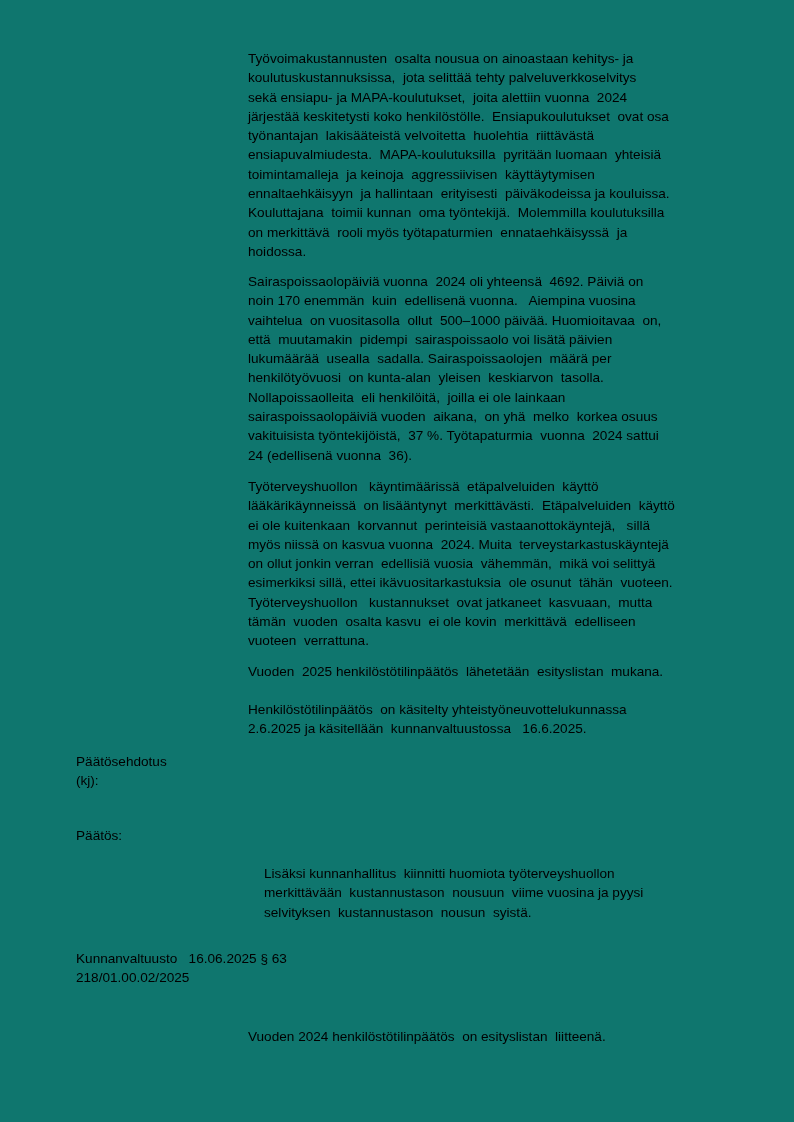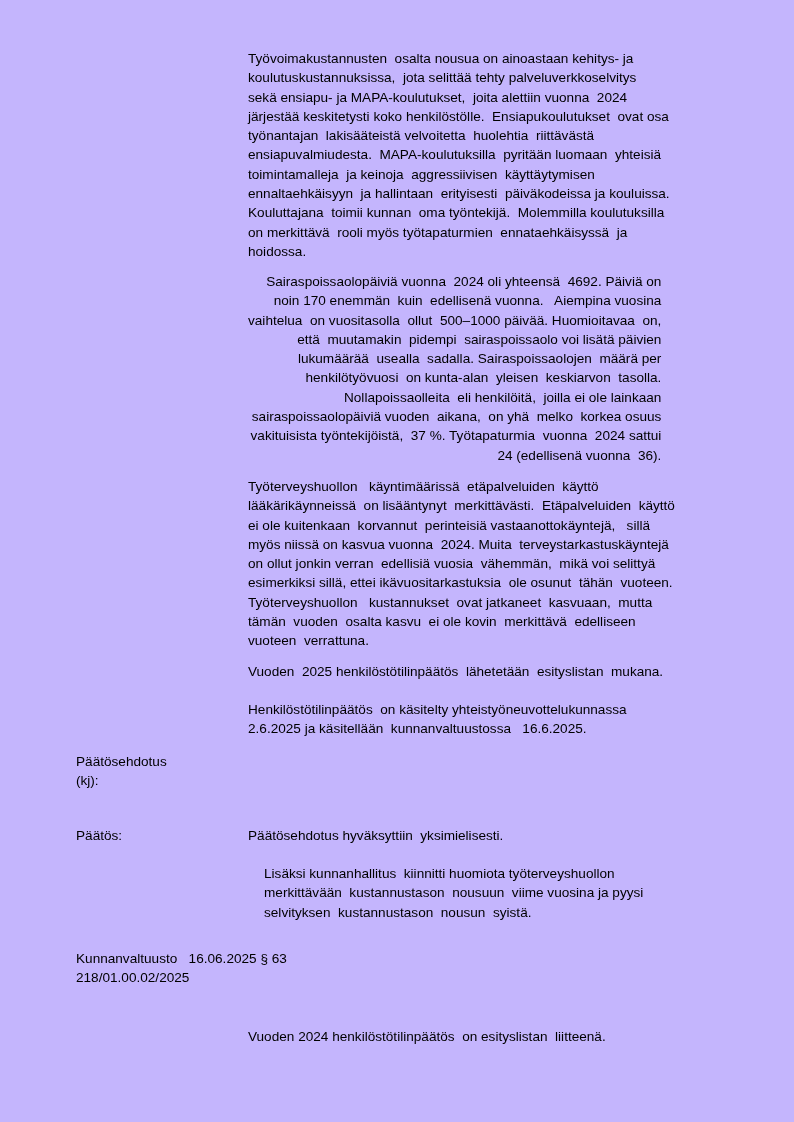--- a/index.html
+++ b/index.html
@@ -4,21 +4,21 @@
 <style>
   html, body {
     margin: 0;
     padding: 0;
     background: #ffffff;
   }
   .page {
     position: relative;
     width: 794px;
     height: 1122px;
-    background: #c4b5fd;
+    background: #0f766e;
     color: #000000;
     font-family: "Liberation Sans", "DejaVu Sans", sans-serif;
     font-size: 13.6px;
     line-height: 19.3px;
     overflow: hidden;
   }
   .txt {
     position: absolute;
     white-space: pre;
     margin: 0;
@@ -36,21 +36,21 @@
 sekä ensiapu- ja MAPA-koulutukset,  joita alettiin vuonna  2024
 järjestää keskitetysti koko henkilöstölle.  Ensiapukoulutukset  ovat osa
 työnantajan  lakisääteistä velvoitetta  huolehtia  riittävästä
 ensiapuvalmiudesta.  MAPA-koulutuksilla  pyritään luomaan  yhteisiä
 toimintamalleja  ja keinoja  aggressiivisen  käyttäytymisen
 ennaltaehkäisyyn  ja hallintaan  erityisesti  päiväkodeissa ja kouluissa.
 Kouluttajana  toimii kunnan  oma työntekijä.  Molemmilla koulutuksilla
 on merkittävä  rooli myös työtapaturmien  ennataehkäisyssä  ja
 hoidossa.</div>
 
-  <div class="txt body-col" style="top: 272px; text-align: right;">Sairaspoissaolopäiviä vuonna  2024 oli yhteensä  4692. Päiviä on
+  <div class="txt body-col" style="top: 272px;">Sairaspoissaolopäiviä vuonna  2024 oli yhteensä  4692. Päiviä on
 noin 170 enemmän  kuin  edellisenä vuonna.   Aiempina vuosina
 vaihtelua  on vuositasolla  ollut  500–1000 päivää. Huomioitavaa  on,
 että  muutamakin  pidempi  sairaspoissaolo voi lisätä päivien
 lukumäärää  usealla  sadalla. Sairaspoissaolojen  määrä per
 henkilötyövuosi  on kunta-alan  yleisen  keskiarvon  tasolla.
 Nollapoissaolleita  eli henkilöitä,  joilla ei ole lainkaan
 sairaspoissaolopäiviä vuoden  aikana,  on yhä  melko  korkea osuus
 vakituisista työntekijöistä,  37 %. Työtapaturmia  vuonna  2024 sattui
 24 (edellisenä vuonna  36).</div>
 
@@ -68,21 +68,20 @@
 
   <div class="txt body-col" style="top: 700px;">Henkilöstötilinpäätös  on käsitelty yhteistyöneuvottelukunnassa
 2.6.2025 ja käsitellään  kunnanvaltuustossa   16.6.2025.</div>
 
   <div class="txt label-col" style="top: 752px;">Päätösehdotus
 (kj):</div>
 
 
   <div class="txt label-col" style="top: 826px; text-align: right;">Päätös:</div>
 
-  <div class="txt body-col" style="top: 826px;">Päätösehdotus hyväksyttiin  yksimielisesti.</div>
 
   <div class="txt body-col" style="top: 864px; margin-left: 16px;">Lisäksi kunnanhallitus  kiinnitti huomiota työterveyshuollon
 merkittävään  kustannustason  nousuun  viime vuosina ja pyysi
 selvityksen  kustannustason  nousun  syistä.</div>
 
   <div class="txt label-col" style="top: 949px;">Kunnanvaltuusto   16.06.2025 § 63</div>
 
   <div class="txt label-col" style="top: 968px;">218/01.00.02/2025</div>
 
   <div class="txt body-col" style="top: 1027px;">Vuoden 2024 henkilöstötilinpäätös  on esityslistan  liitteenä.</div>

